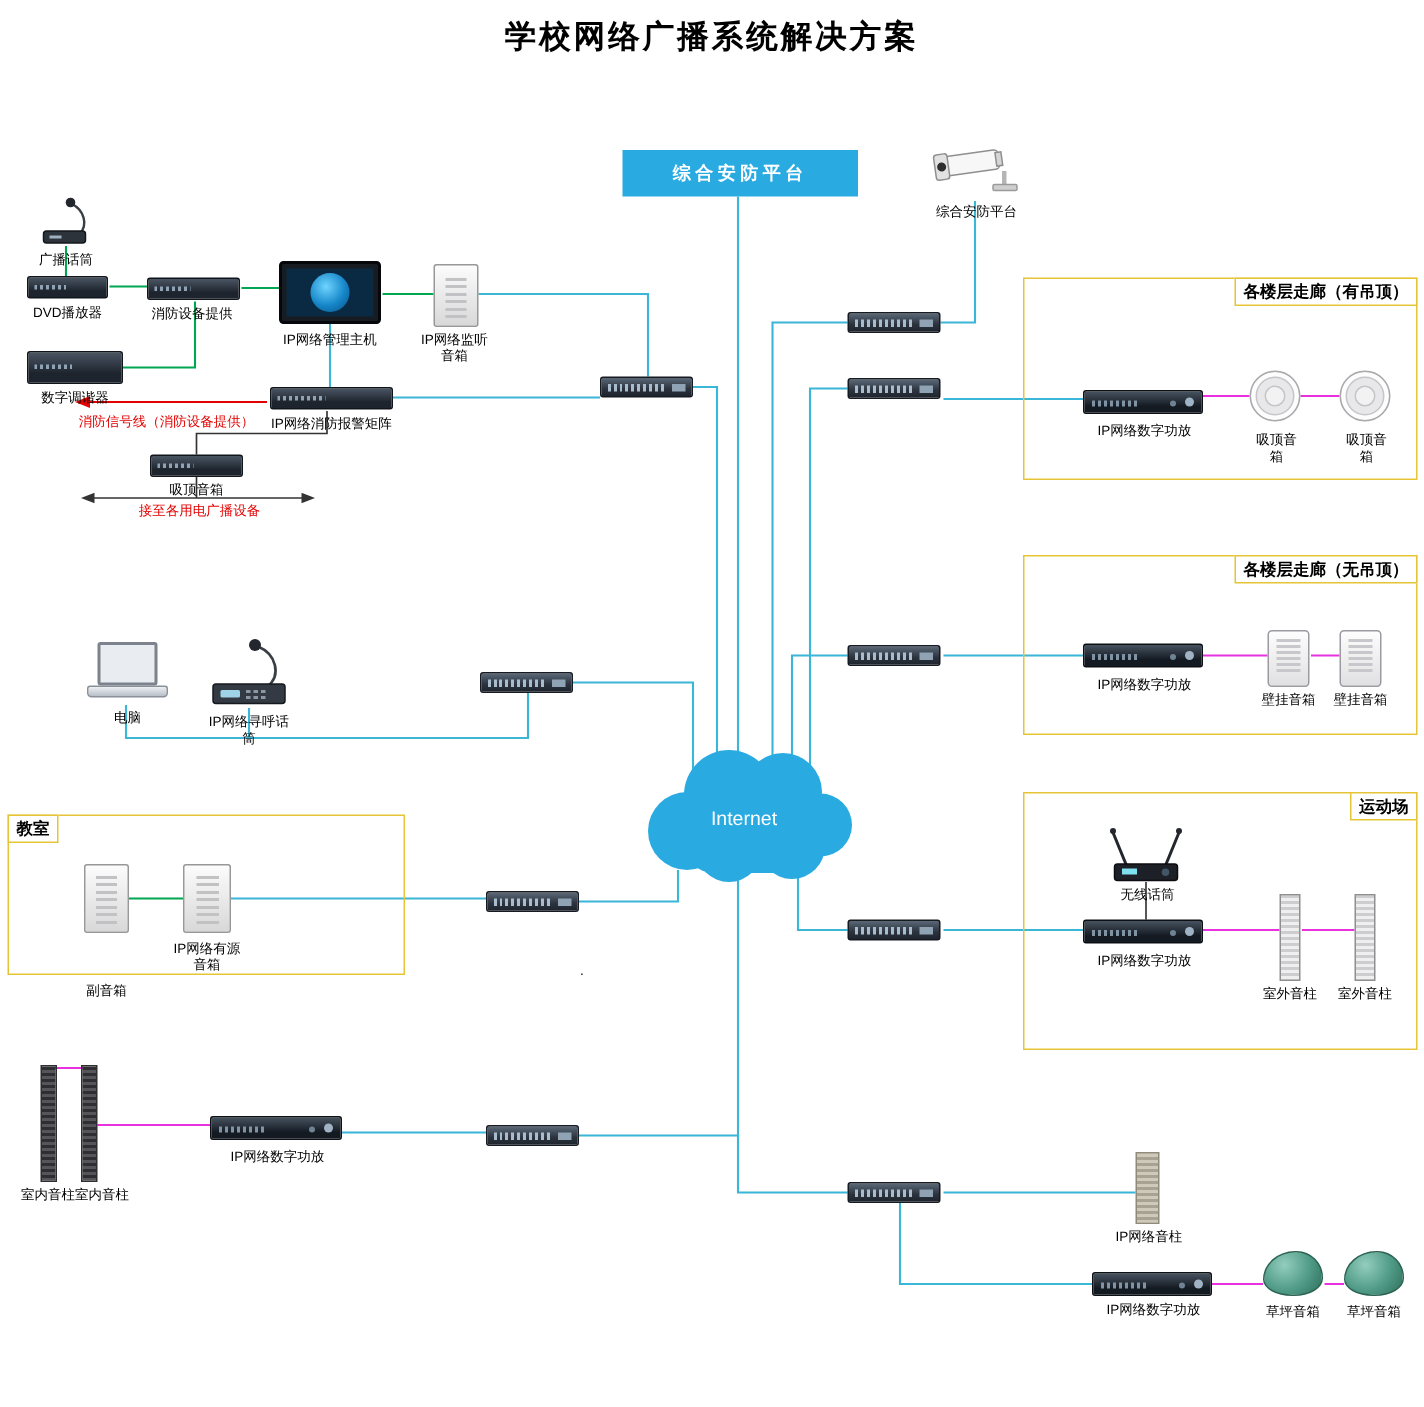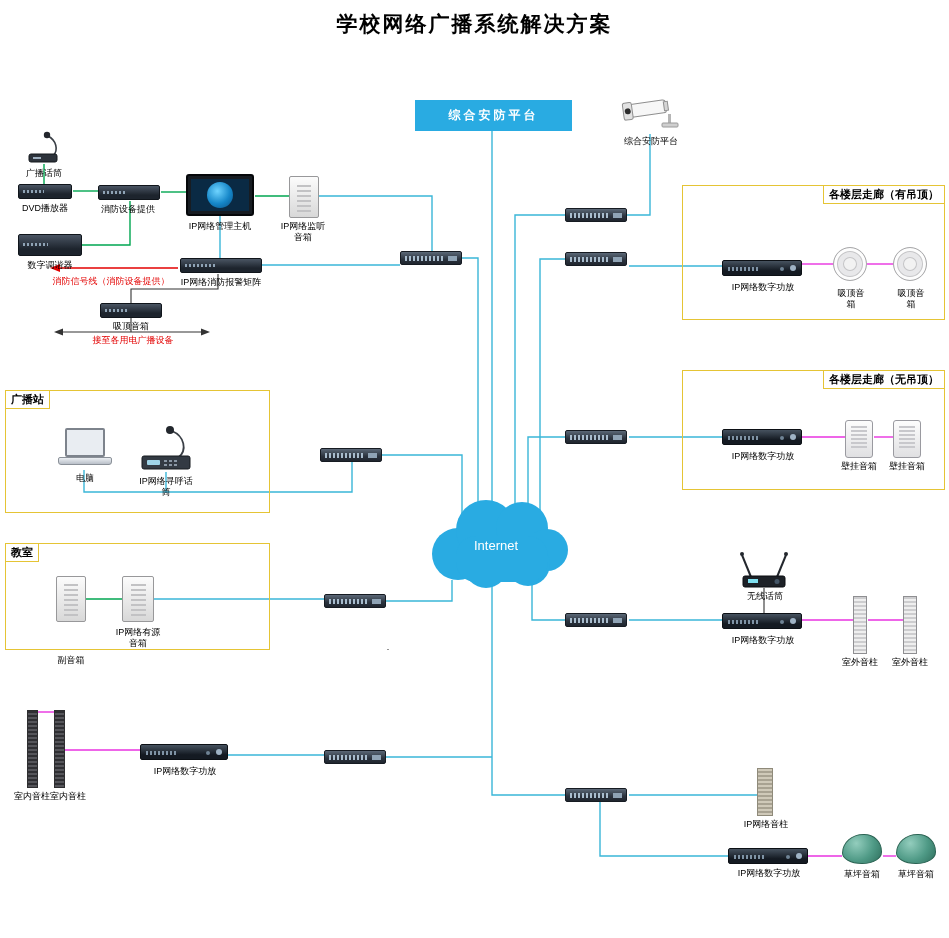--- a/index.html
+++ b/index.html
@@ -107,31 +107,31 @@
     <g class="ln blk">
       <polyline points="764,588 764,613"></polyline>
       <polyline points="218,274 218,289 131,289 131,303"></polyline>
       <polyline points="131,318 131,332"></polyline>
       <polyline points="62,332 202,332"></polyline>
     </g>
     <polygon points="54,332 63,328.5 63,335.5" fill="#333"></polygon>
     <polygon points="210,332 201,328.5 201,335.5" fill="#333"></polygon>
   </svg>
 
-  <div class="zone" style="left:5px;top:390px;width:265px;height:123px">
-    <div class="ztitle tl">广播站</div>
-  </div>
   <div class="zone" style="left:5px;top:543px;width:265px;height:107px">
     <div class="ztitle tl">教室</div>
   </div>
   <div class="zone" style="left:682px;top:185px;width:263px;height:135px">
     <div class="ztitle tr">各楼层走廊（有吊顶）</div>
   </div>
   <div class="zone" style="left:682px;top:370px;width:263px;height:120px">
     <div class="ztitle tr">各楼层走廊（无吊顶）</div>
+  </div>
+  <div class="zone" style="left:682px;top:528px;width:263px;height:172px">
+    <div class="ztitle tr">运动场</div>
   </div>
 
   <svg class="abs" style="left:420px;top:498px" width="150" height="95" viewBox="0 0 150 95">
     <g fill="#29abe2">
       <circle cx="38" cy="56" r="26"></circle>
       <circle cx="66" cy="32" r="30"></circle>
       <circle cx="102" cy="30" r="26"></circle>
       <circle cx="127" cy="52" r="21"></circle>
       <circle cx="108" cy="66" r="22"></circle>
       <circle cx="66" cy="68" r="22"></circle>

